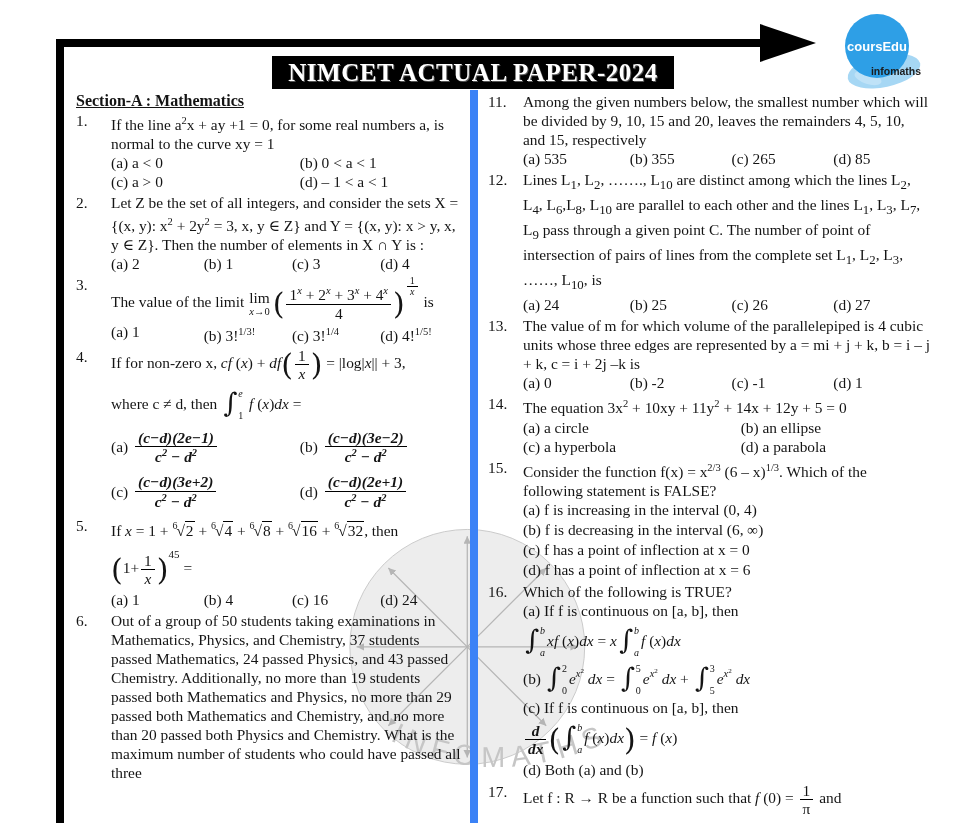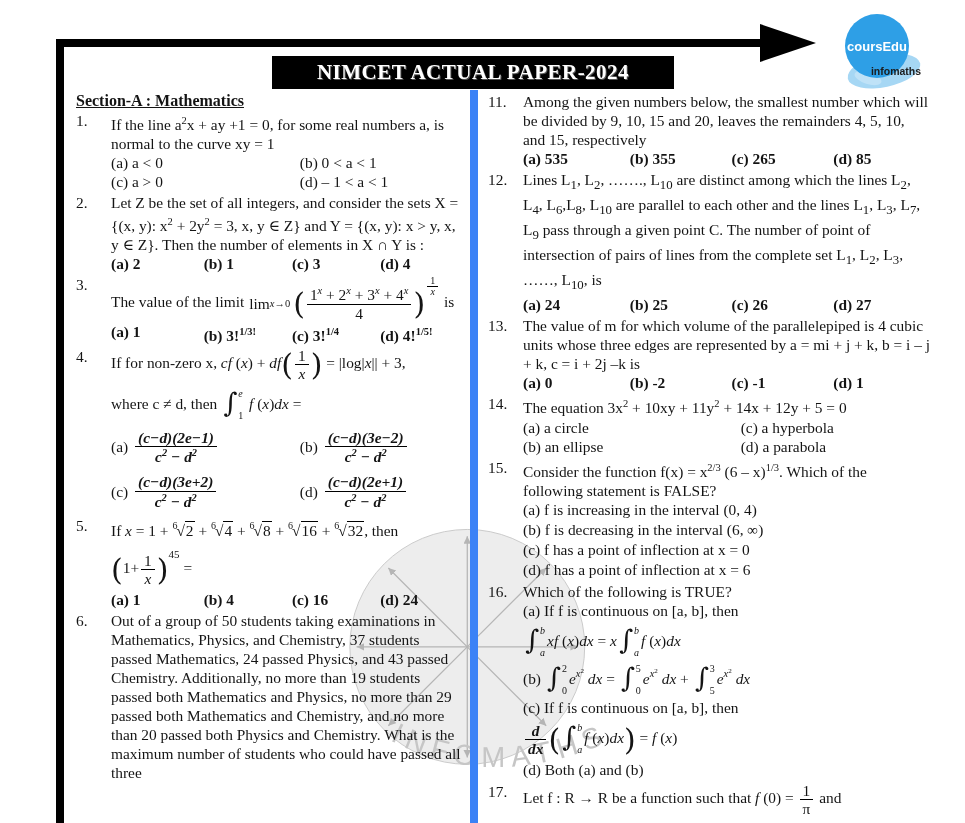--- a/index.html
+++ b/index.html
@@ -3,53 +3,53 @@
 <meta charset="utf-8">
 <style>
   html,body{margin:0;padding:0;background:#fff;}
   .page{position:relative;width:965px;height:823px;background:#ffffff;overflow:hidden;
         font-family:"Liberation Serif","DejaVu Serif",serif;color:#141414;}
   
   .frame-left{position:absolute;left:56px;top:40px;width:8px;height:783px;background:#000;border-radius:4px 0 0 0;}
   .arrow-svg{position:absolute;left:56px;top:18px;}
   
   .titlebar{position:absolute;left:272px;top:56px;width:402px;height:33px;background:#000;color:#fff;
-            display:flex;align-items:center;justify-content:center;font-weight:bold;font-size:21px;
+            display:flex;align-items:center;justify-content:center;font-weight:bold;font-size:25px;
             letter-spacing:.5px;text-shadow:1px 1px 0 #555;}
   
   .logo{position:absolute;left:838px;top:8px;width:100px;height:92px;}
   
   .wm{position:absolute;left:330px;top:515px;width:340px;height:308px;z-index:0;overflow:visible;}
   
   .cols{position:absolute;left:64px;top:90px;width:916px;height:733px;display:flex;z-index:1;}
   .col-left{width:406px;box-sizing:border-box;padding:2px 6px 0 12px;}
   .col-right{flex:1;box-sizing:border-box;border-left:8px solid #3b82f6;padding:2px 50px 0 10px;}
   .sec-head{font-weight:bold;text-decoration:underline;font-size:16px;margin:0 0 1px 0;}
   .q{display:flex;align-items:flex-start;margin:0 0 2px 0;font-size:15.4px;line-height:19px;}
   .qn{flex:0 0 35px;}
   .qb{flex:1;min-width:0;}
   .opts{margin-top:0;}
-  .opts.row4{display:grid;grid-template-columns:1.05fr 1fr 1fr .95fr;font-weight:bold;}
+  .opts.row4{display:grid;grid-template-columns:1.05fr 1fr 1fr .95fr;}
   .opts.grid2{display:grid;grid-template-columns:1.15fr 1fr;}
   .opts.block .opt{display:block;margin:0 0 1px 0;}
   .opts.fracs .opt{display:flex;align-items:center;gap:5px;margin:4px 0;}
   .mrow{margin:5px 0 3px 0;}
   
   em{font-style:italic;}
   sup{font-size:68%;}
   .fr{display:inline-flex;flex-direction:column;vertical-align:middle;text-align:center;line-height:1.12;margin:0 2px;}
   .fr .n{border-bottom:1px solid #000;padding:0 3px;display:block;}
   .fr .d{padding:0 3px;display:block;}
   .fr.sm{font-size:10px;line-height:1.05;}
   .fr.it{font-style:italic;font-weight:bold;}
   .itg{display:inline-flex;vertical-align:middle;margin:0 2px;}
   .is{font-size:27px;line-height:30px;font-family:"DejaVu Serif",serif;}
   .il{display:inline-flex;flex-direction:column;justify-content:space-between;height:32px;font-size:10px;
       line-height:1;padding:1px 0;margin-left:1px;}
-  .limop{display:inline-flex;flex-direction:row;align-items:center;vertical-align:middle;line-height:1;margin:0 3px 0 1px;}
+  .limop{display:inline-flex;flex-direction:column;vertical-align:middle;line-height:1;margin:0 3px 0 1px;}
   .limop .lu{font-size:10.5px;margin-top:2px;}
   .bp{font-size:195%;font-weight:300;vertical-align:middle;line-height:.85;font-family:"DejaVu Serif",serif;}
   .rad sup{font-size:10px;vertical-align:7px;margin-right:-1px;}
   .ov{border-top:1.3px solid #000;padding:0 1px;}
   .expfr{display:inline-block;vertical-align:17px;}
   sup.hi{vertical-align:15px;font-size:11px;}
 </style>
 </head>
 <body>
 
@@ -237,22 +237,22 @@
                 <div class="opt">(d) 1</div>
               </div>
             </div>
           </div>
           <div class="q">
             <div class="qn">14.</div>
             <div class="qb">
               <div>The equation 3x<sup>2</sup> + 10xy + 11y<sup>2</sup> + 14x + 12y + 5 = 0</div>
               <div class="opts grid2">
                 <div class="opt">(a) a circle</div>
+                <div class="opt">(b) an ellipse</div>
                 <div class="opt">(c) a hyperbola</div>
-                <div class="opt">(b) an ellipse</div>
                 <div class="opt">(d) a parabola</div>
               </div>
             </div>
           </div>
           <div class="q">
             <div class="qn">15.</div>
             <div class="qb">
               <div>Consider the function f(x) = x<sup>2/3</sup> (6 – x)<sup>1/3</sup>. Which of the following statement is FALSE?</div>
               <div class="opts block">
                 <div class="opt">(a) f is increasing in the interval (0, 4)</div>

